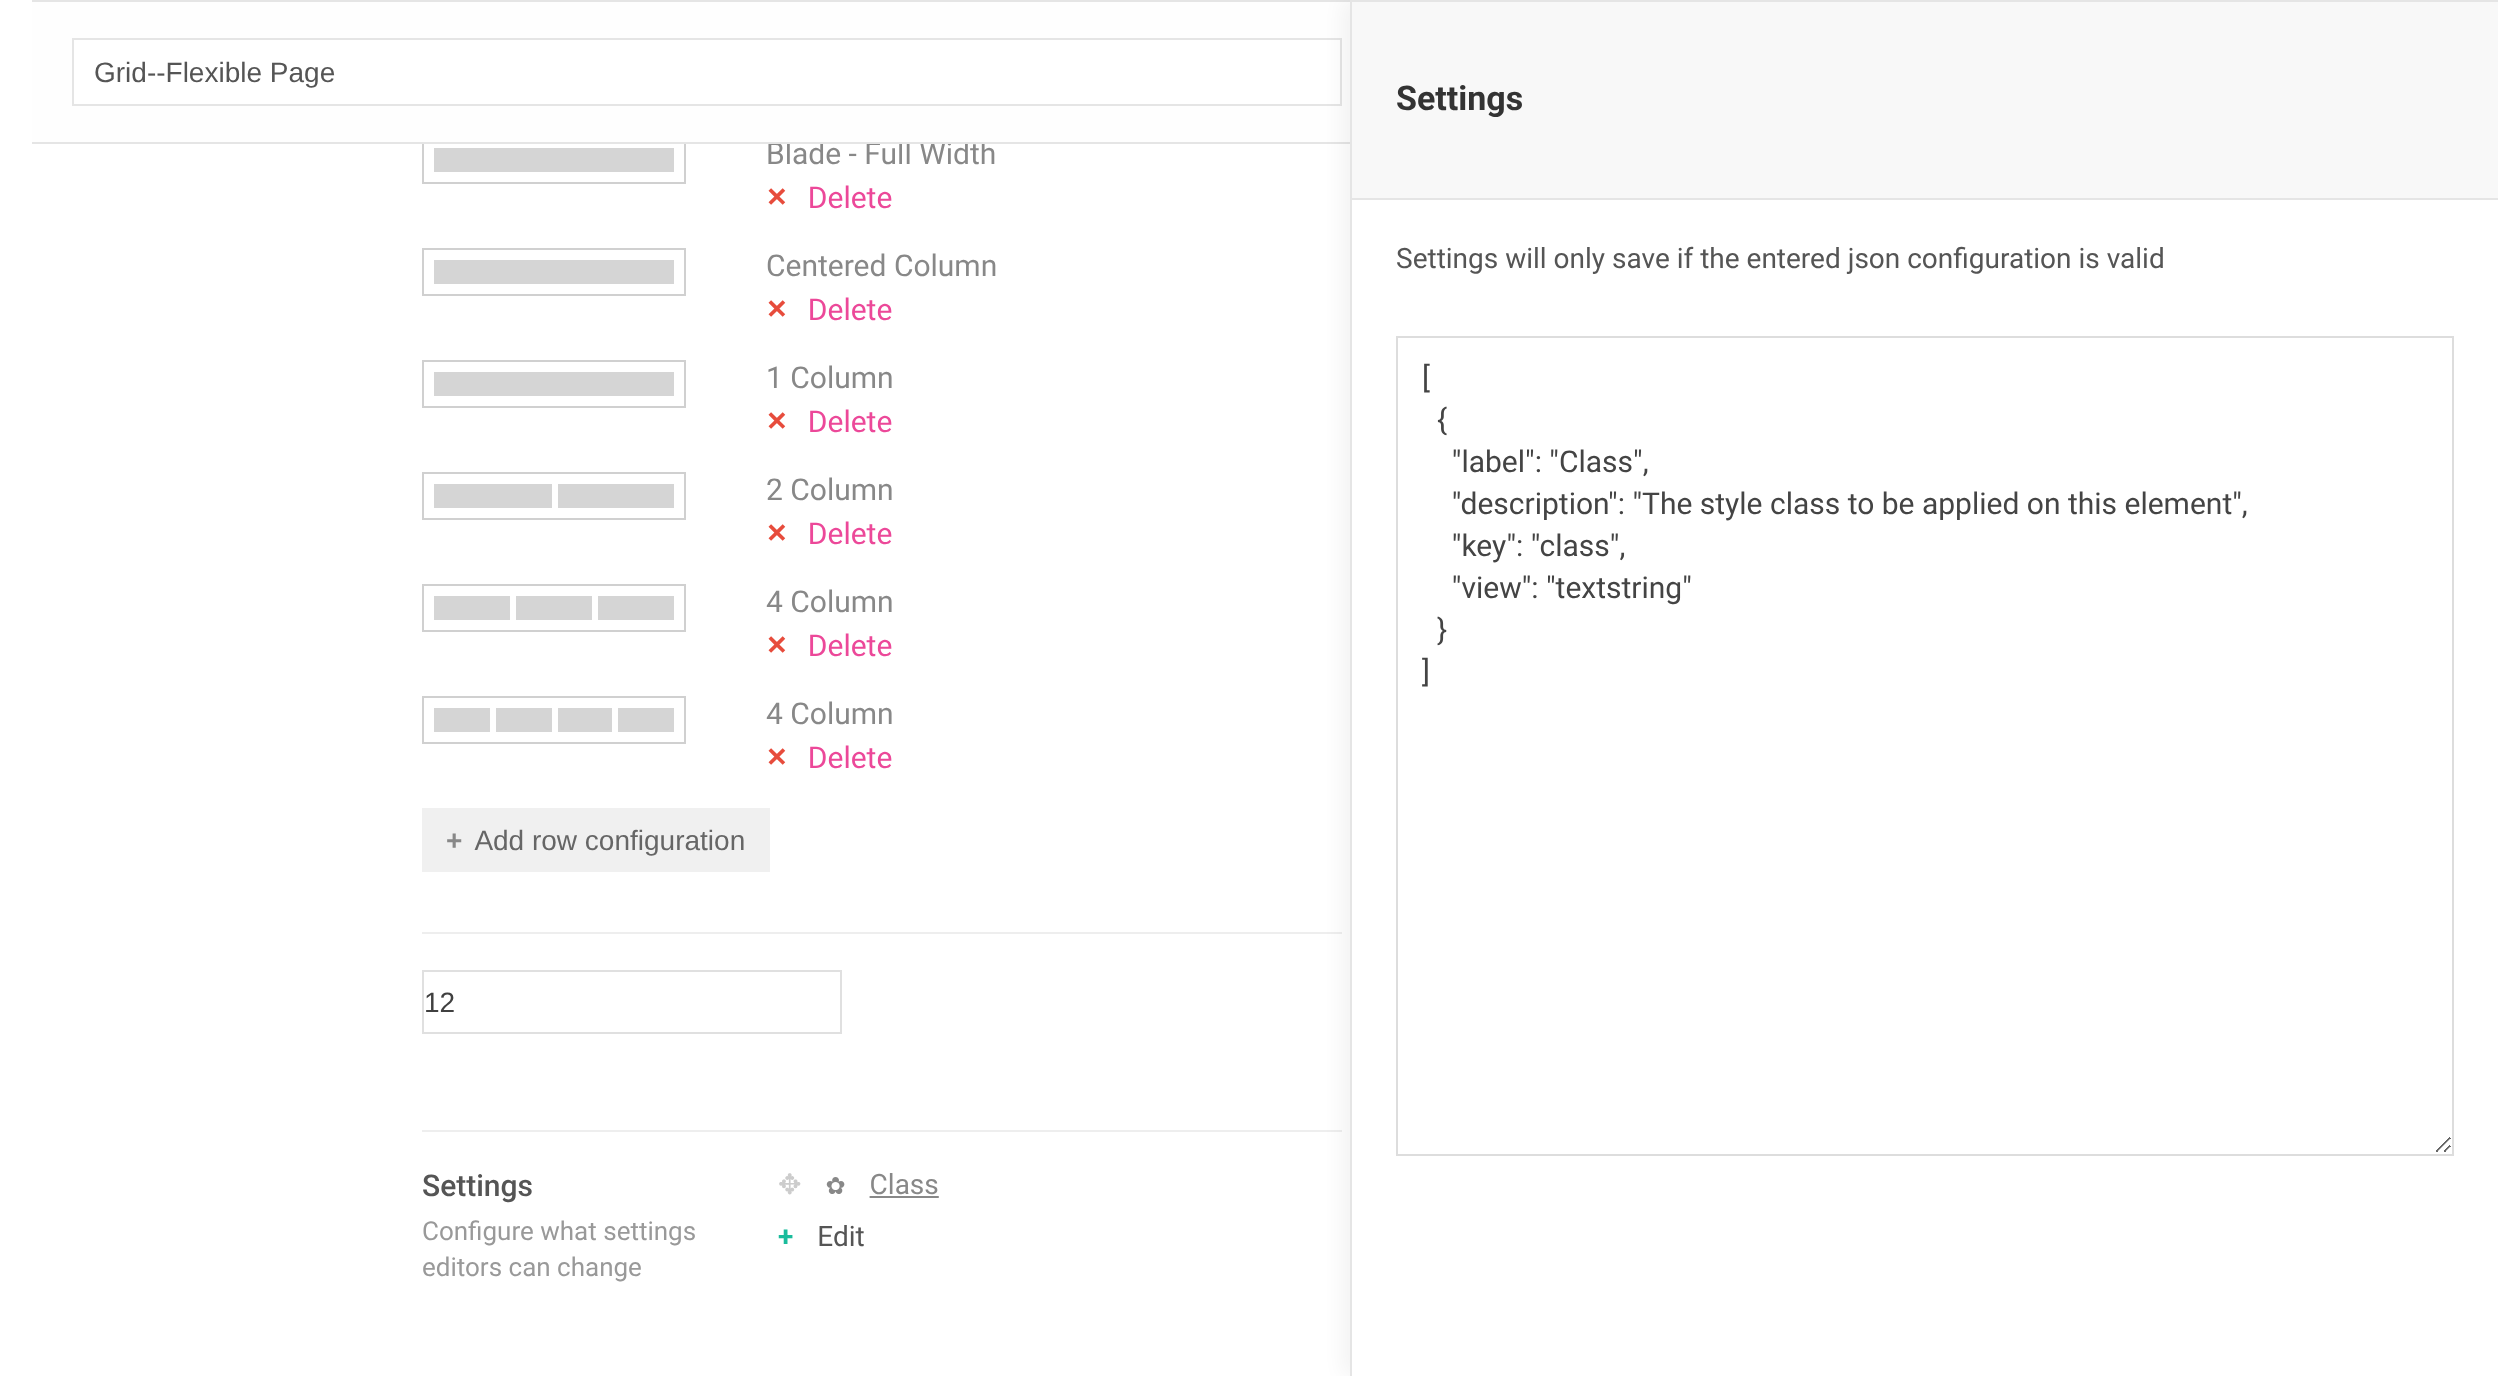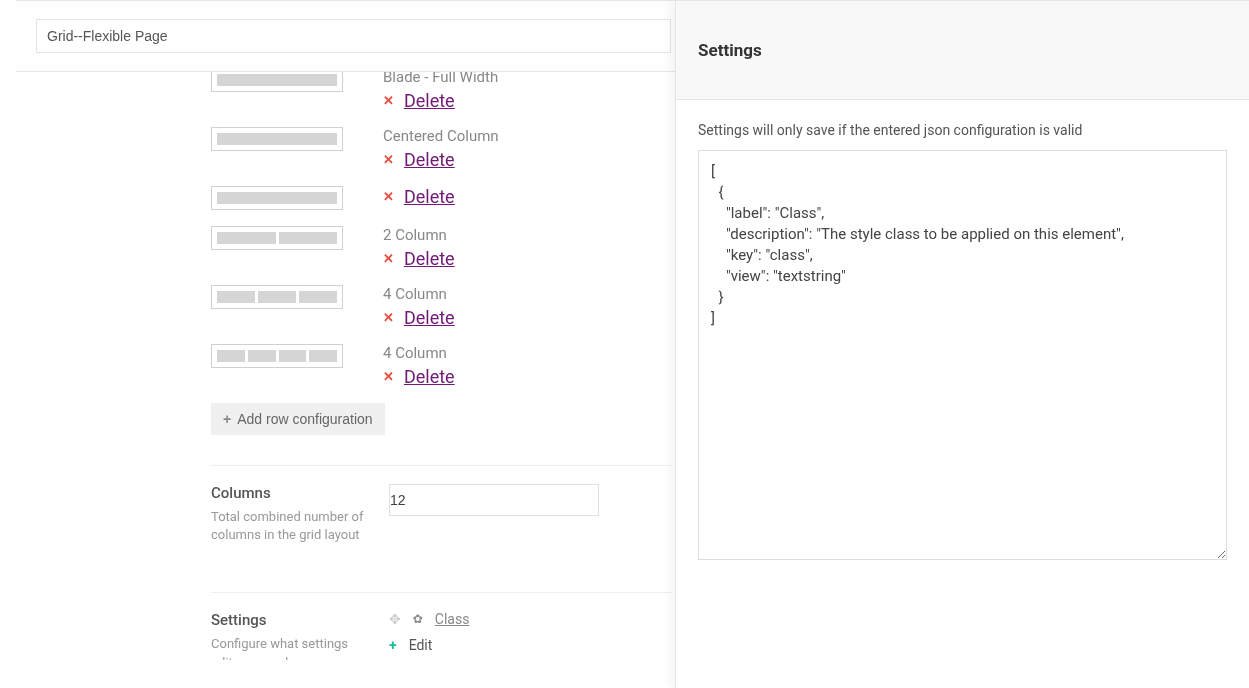--- a/index.html
+++ b/index.html
@@ -87,23 +87,22 @@
       gap: 10px;
       cursor: pointer;
     }
     .x-icon {
       color: #e74c3c;
       font-weight: bold;
       font-size: 13px;
       line-height: 1;
     }
     .delete-label {
-      color: #701a75;
-      font-size: 18px;
-      text-decoration: underline;
+      color: #ec4899;
+      font-size: 15px;
     }
     .add-row-btn {
       background: #f0f0f0;
       border: none;
       padding: 8px 12px;
       font-size: 14px;
       color: #666;
       cursor: pointer;
       display: inline-flex;
       align-items: center;
@@ -193,21 +192,21 @@
       font-size: 17px;
       font-weight: 700;
       color: #333;
     }
     .right-body {
       padding: 22px;
     }
     .hint-text {
       color: #555;
       font-size: 14px;
-      margin-bottom: 12px;
+      margin-bottom: 30px;
     }
     .json-textarea {
       width: 100%;
       height: 410px;
       border: 1px solid #ddd;
       padding: 10px 12px;
       font-family: inherit;
       font-size: 15px;
       color: #444;
       line-height: 1.4;
@@ -248,20 +247,21 @@
             <span class="delete-label">Delete</span>
           </div>
         </div>
       </div>
 
       <div class="row-config">
         <div class="row-thumb">
             <div class="cell"></div>
           </div>
         <div class="row-info">
+          <div class="row-label">1 Column</div>
           <div class="row-delete">
             <span class="x-icon">✕</span>
             <span class="delete-label">Delete</span>
           </div>
         </div>
       </div>
 
       <div class="row-config">
         <div class="row-thumb">
             <div class="cell"></div>
@@ -307,24 +307,20 @@
         </div>
       </div>
 
       <button class="add-row-btn">
         <span class="plus-sign">+</span>
         <span>Add row configuration</span>
       </button>
     </div>
 
     <div class="field-section first">
-      <div class="field-meta">
-        <div class="field-title">Columns</div>
-        <div class="field-desc">Total combined number of columns in the grid layout</div>
-      </div>
       <div class="field-value">
         <input type="text" class="num-input" value="12" style="">
       </div>
     </div>
 
     <div class="field-section">
       <div class="field-meta">
         <div class="field-title">Settings</div>
         <div class="field-desc">Configure what settings editors can change</div>
       </div>

